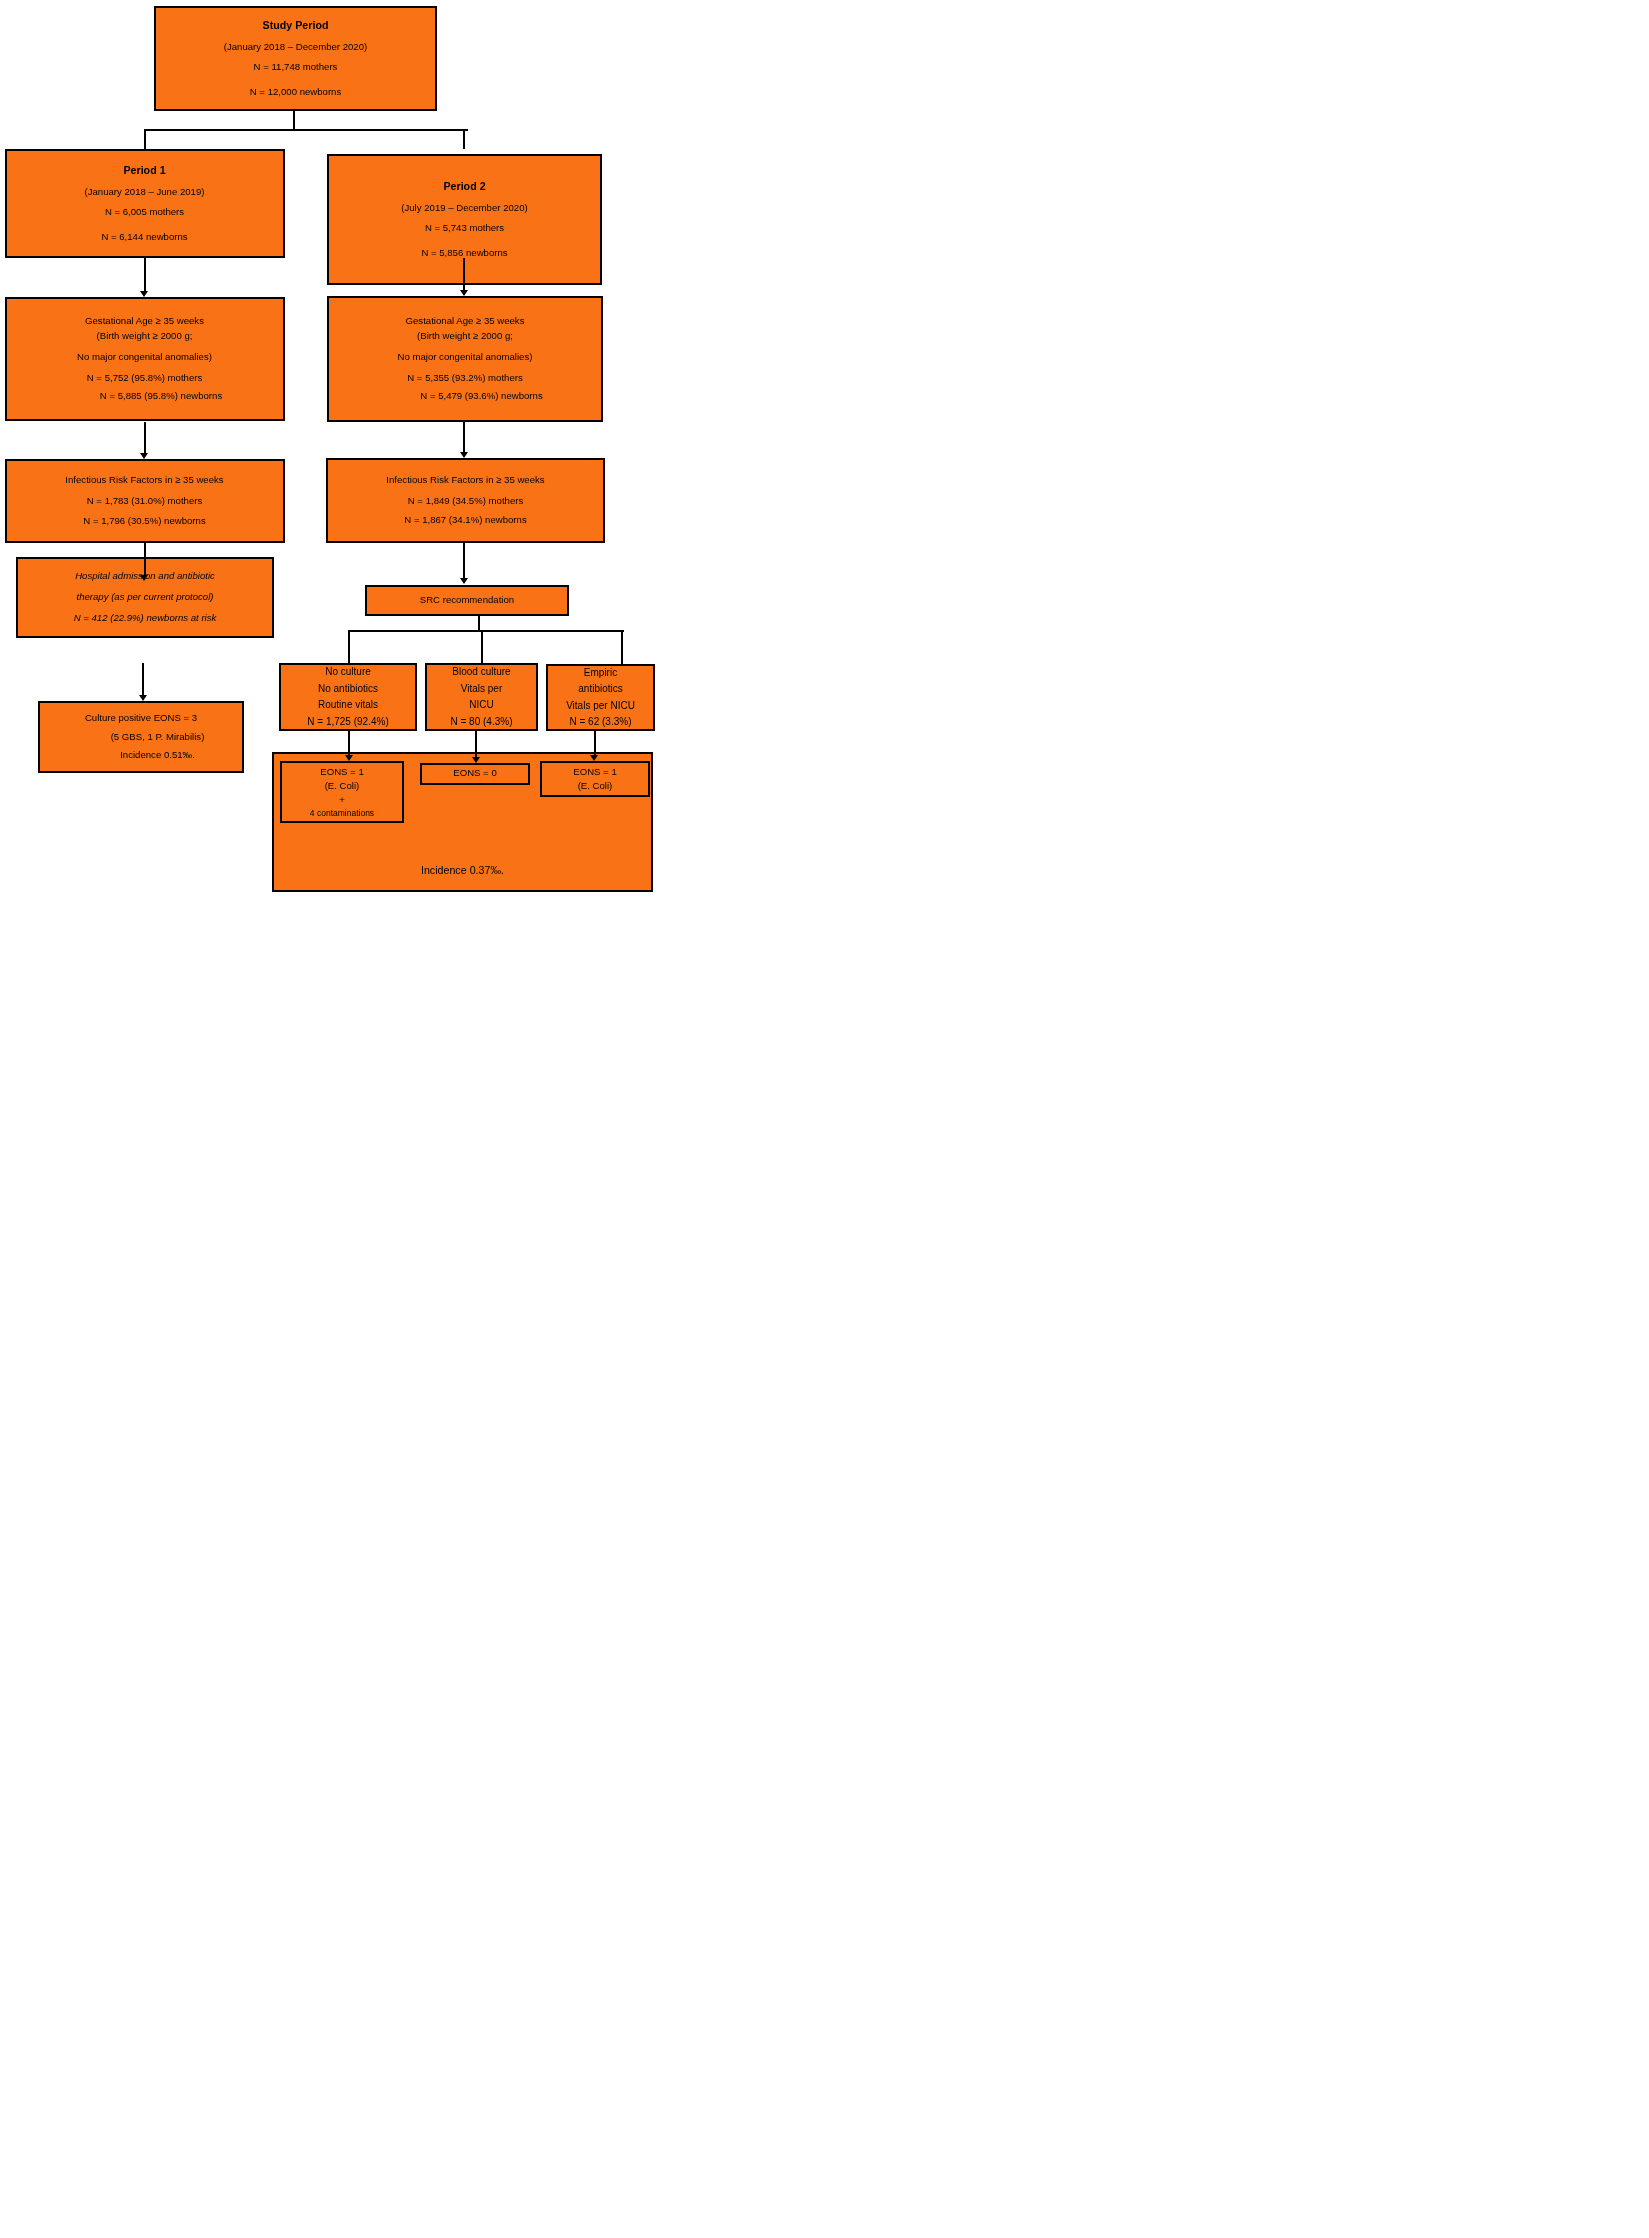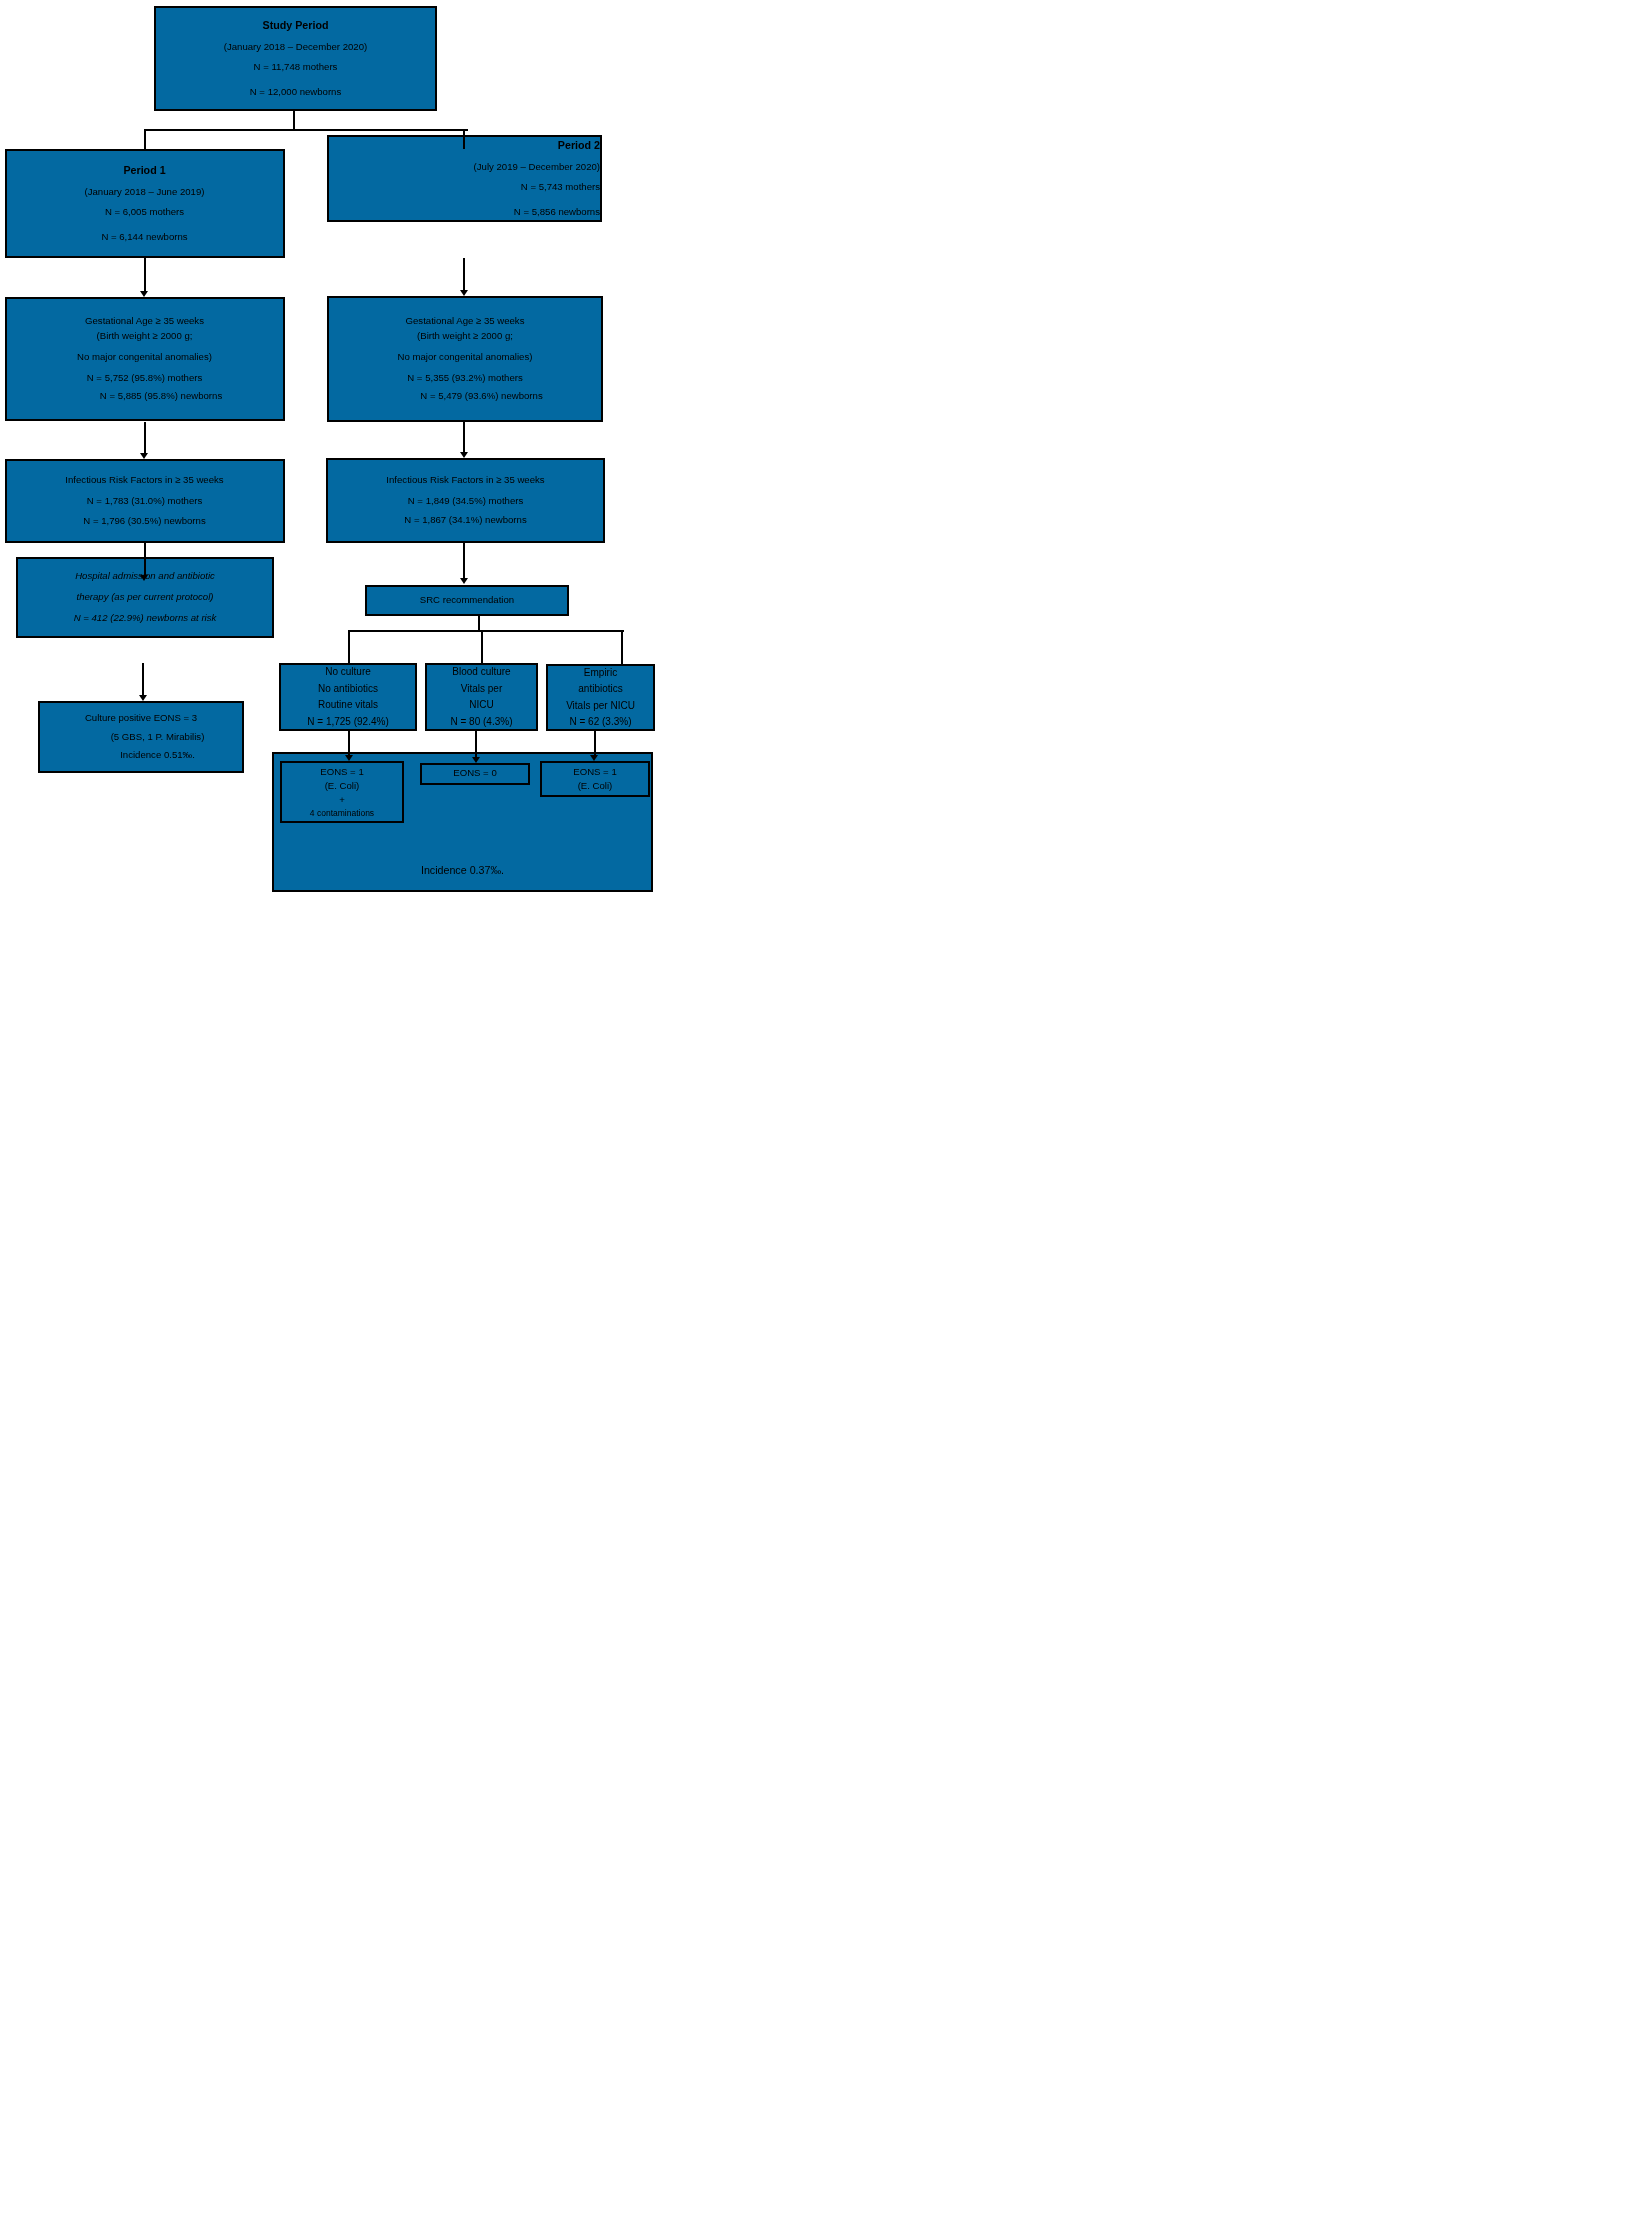--- a/index.html
+++ b/index.html
@@ -6,21 +6,21 @@
   #canvas{
     position:relative;
     width:660px;height:895px;
     background:#ffffff;
     font-family:"Liberation Sans", sans-serif;
     color:#000;
   }
   .box{
     position:absolute;
     box-sizing:border-box;
-    background:#0369a1;
+    background:#f97316;
     border:2.8px solid #000;
     display:flex;flex-direction:column;
     align-items:center;justify-content:center;
     text-align:center;
     line-height:1.35;
     font-size:9.6px;
   }
   .b4{border-width:2.3px;}
   .ln{display:block;}
   .t-title{font-weight:bold;font-size:10.7px;}
@@ -56,21 +56,21 @@
     <span class="ln mt2">N = 12,000 newborns</span>
   </div>
 
   <div class="box" style="left:4.5px;top:149px;width:280px;height:109px;">
     <span class="ln t-title">Period 1</span>
     <span class="ln mt16">(January 2018 – June 2019)</span>
     <span class="ln mt12">N = 6,005 mothers</span>
     <span class="ln mt2">N = 6,144 newborns</span>
   </div>
 
-  <div class="box" style="left:327px;top:135px;width:275px;height:87px;align-items:flex-end;">
+  <div class="box" style="left:327px;top:154px;width:275px;height:131px;">
     <span class="ln t-title">Period 2</span>
     <span class="ln mt16">(July 2019 – December 2020)</span>
     <span class="ln mt12">N = 5,743 mothers</span>
     <span class="ln mt2">N = 5,856 newborns</span>
   </div>
 
   <div class="box" style="left:4.5px;top:297px;width:280px;height:124px;">
     <span class="ln">Gestational Age ≥ 35 weeks</span>
     <span class="ln mt4">(Birth weight ≥ 2000 g;</span>
     <span class="ln mt6">No major congenital anomalies)</span>

